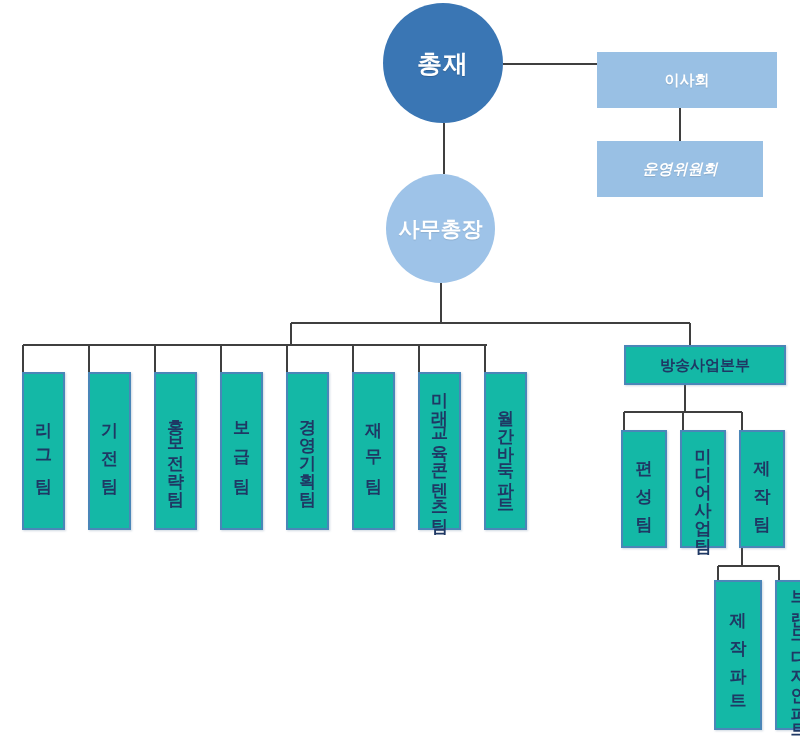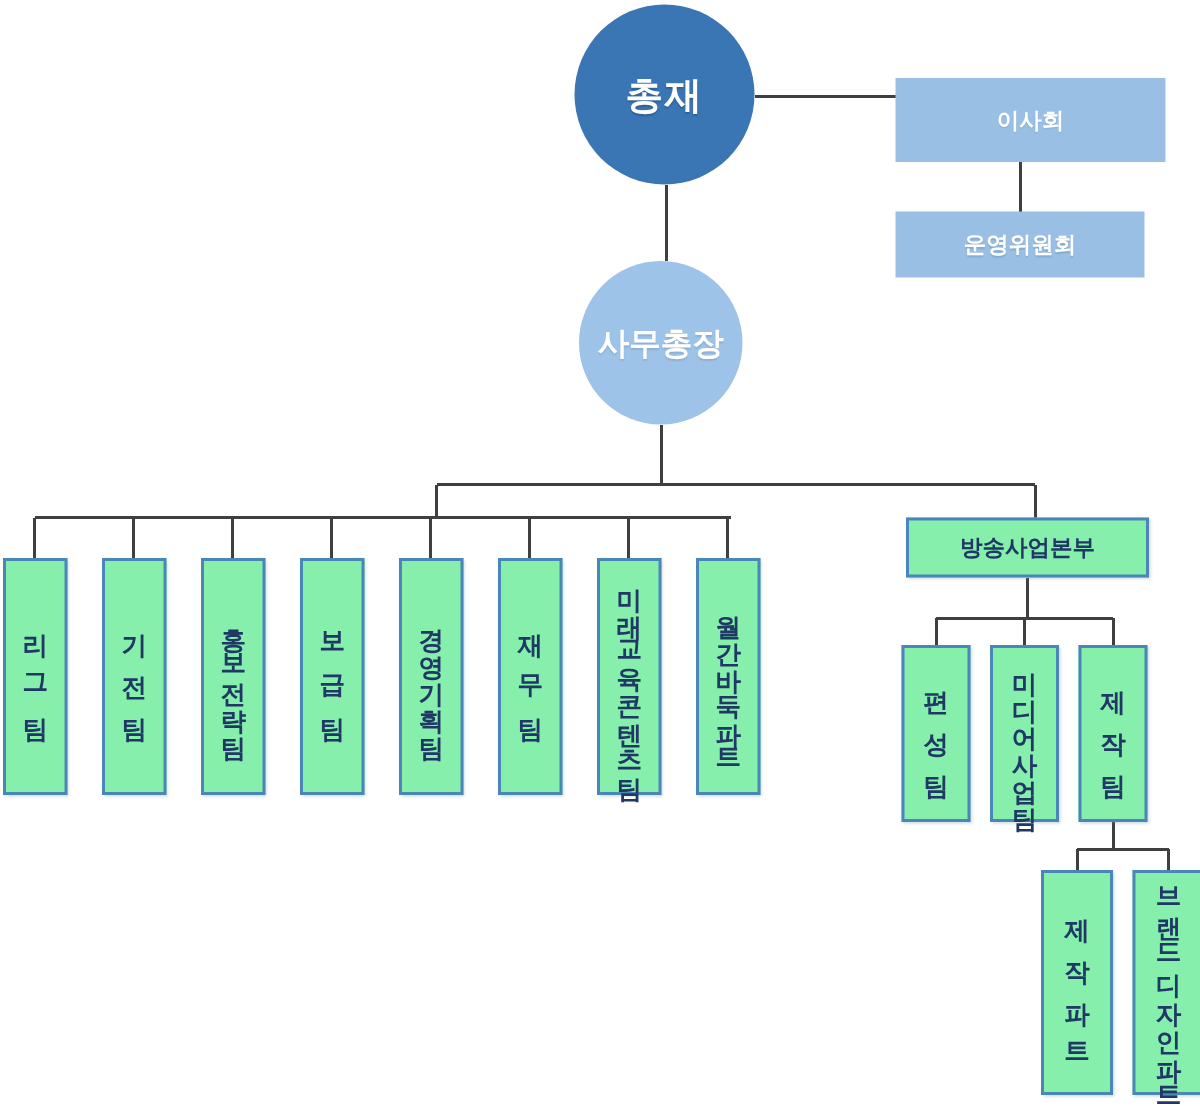--- a/index.html
+++ b/index.html
@@ -67,35 +67,36 @@
     align-items: center;
     justify-content: center;
     color: #ffffff;
     font-weight: bold;
     font-size: 15px;
     text-align: center;
     box-sizing: border-box;
     text-shadow: 0 1px 1px rgba(0,0,0,0.12);
   }
   .box-board       { left: 597px; top: 36px;  width: 180px; height: 56px; margin-top: 16px; }
-  .box-steering    { left: 597px; top: 141px; width: 166px; height: 44px; }
+  .box-steering    { left: 597px; top: 141px; width: 166px; height: 56px; font-style: italic; }
 
   
   .node-box {
     position: absolute;
-    background: #86efac;
+    background: #14b8a6;
     border: 2px solid #4a86b8;
     box-sizing: border-box;
     display: flex;
     align-items: center;
     justify-content: center;
     color: #1f3864;
     font-weight: bold;
     text-align: center;
     box-shadow: 1px 1px 2px rgba(100,130,160,0.30);
+    margin-left: 20px;
   }
   .node-box .vtext {
     writing-mode: vertical-rl;
     text-orientation: upright;
     letter-spacing: 5px;
     line-height: 1;
     font-size: 17px;
     white-space: nowrap;
   }
   .node-box .vtext.tight { letter-spacing: 1px; }

